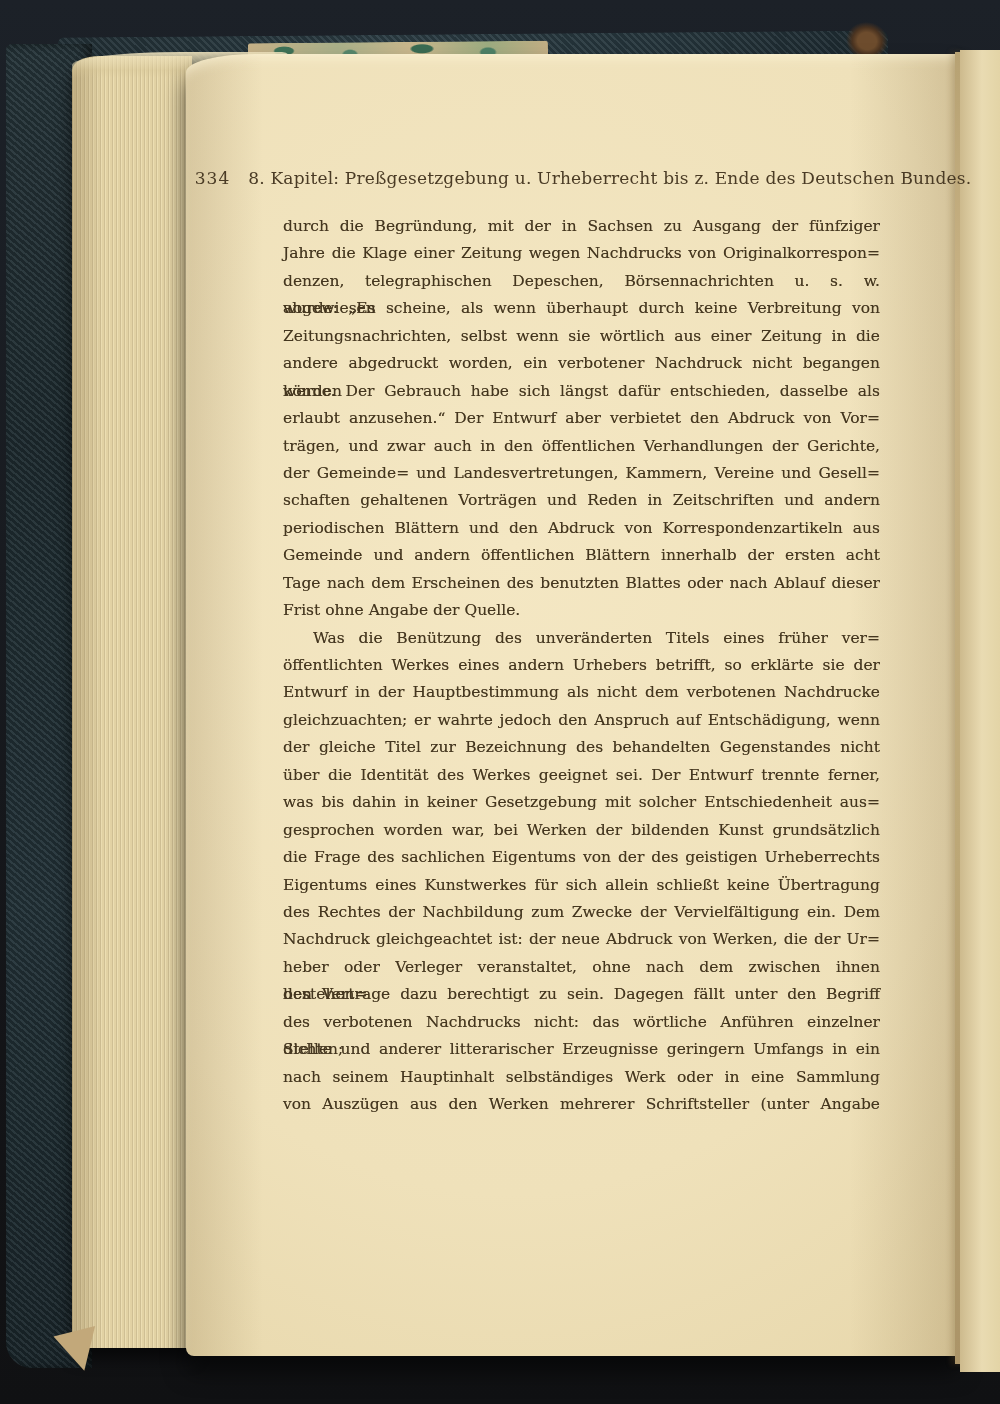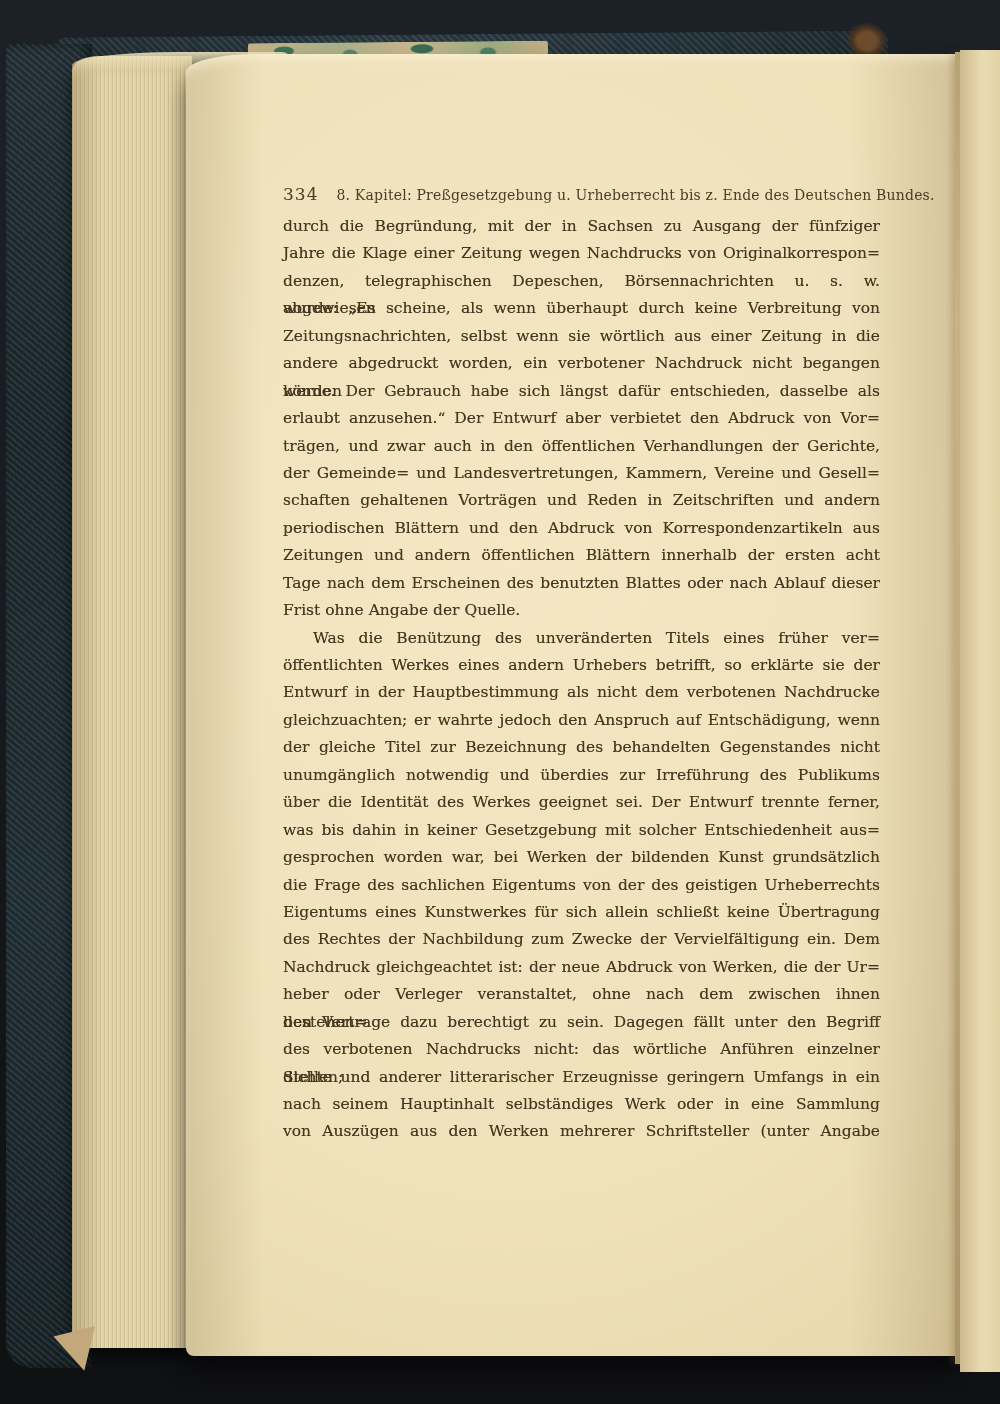--- a/index.html
+++ b/index.html
@@ -87,25 +87,25 @@
     position:absolute;left:955px;top:52px;width:5px;height:1312px;
     background:linear-gradient(180deg,#b7a273,#c9b385 20%,#bda877 60%,#ab9468);
     box-shadow:-3px 0 6px rgba(120,95,50,0.35), 2px 0 5px rgba(120,95,50,0.3);
   }
   .facing-page{
     position:absolute;left:960px;top:50px;width:40px;height:1322px;
     background:linear-gradient(90deg,#cdba8d,#e9dbb2 55%,#e3d4a6);
   }
   
   .page-header{
-    position:absolute;left:283px;top:184px;width:600px;
-    display:flex;align-items:baseline;color:#4a3b25;
+    position:absolute;left:283px;top:168px;width:600px;
+    display:flex;align-items:baseline;color:#4a3b25;justify-content:center;
   }
   .page-num{font-size:17px;letter-spacing:1px;}
-  .chap-title{font-size:14px;margin-left:18px;letter-spacing:0.2px;white-space:nowrap;}
+  .chap-title{font-size:17px;margin-left:18px;letter-spacing:0.2px;white-space:nowrap;}
   .text-block{
     position:absolute;left:283px;top:213px;width:597px;color:#44361f;
     font-size:15.5px;
   }
   .line{
     height:27.45px;line-height:27.45px;
     text-align:justify;text-align-last:justify;
     white-space:normal;overflow:visible;
     text-shadow:0 0 0.5px rgba(70,55,30,0.55);
   }
@@ -141,29 +141,28 @@
     <div class="line">denzen, telegraphischen Depeschen, Börsennachrichten u. s. w. abgewiesen</div>
     <div class="line">wurde: „Es scheine, als wenn überhaupt durch keine Verbreitung von</div>
     <div class="line">Zeitungsnachrichten, selbst wenn sie wörtlich aus einer Zeitung in die</div>
     <div class="line">andere abgedruckt worden, ein verbotener Nachdruck nicht begangen werden</div>
     <div class="line">könne. Der Gebrauch habe sich längst dafür entschieden, dasselbe als</div>
     <div class="line">erlaubt anzusehen.“ Der Entwurf aber verbietet den Abdruck von Vor=</div>
     <div class="line">trägen, und zwar auch in den öffentlichen Verhandlungen der Gerichte,</div>
     <div class="line">der Gemeinde= und Landesvertretungen, Kammern, Vereine und Gesell=</div>
     <div class="line">schaften gehaltenen Vorträgen und Reden in Zeitschriften und andern</div>
     <div class="line">periodischen Blättern und den Abdruck von Korrespondenzartikeln aus</div>
-    <div class="line">Zeitungen und andern öffentlichen Blättern innerhalb der ersten acht</div>
+    <div class="line">Gemeinde und andern öffentlichen Blättern innerhalb der ersten acht</div>
     <div class="line">Tage nach dem Erscheinen des benutzten Blattes oder nach Ablauf dieser</div>
     <div class="line short">Frist ohne Angabe der Quelle.</div>
     <div class="line indent">Was die Benützung des unveränderten Titels eines früher ver=</div>
     <div class="line">öffentlichten Werkes eines andern Urhebers betrifft, so erklärte sie der</div>
     <div class="line">Entwurf in der Hauptbestimmung als nicht dem verbotenen Nachdrucke</div>
     <div class="line">gleichzuachten; er wahrte jedoch den Anspruch auf Entschädigung, wenn</div>
     <div class="line">der gleiche Titel zur Bezeichnung des behandelten Gegenstandes nicht</div>
-    <div class="line">unumgänglich notwendig und überdies zur Irreführung des Publikums</div>
     <div class="line">über die Identität des Werkes geeignet sei. Der Entwurf trennte ferner,</div>
     <div class="line">was bis dahin in keiner Gesetzgebung mit solcher Entschiedenheit aus=</div>
     <div class="line">gesprochen worden war, bei Werken der bildenden Kunst grundsätzlich</div>
     <div class="line">die Frage des sachlichen Eigentums von der des geistigen Urheberrechts</div>
     <div class="line">Eigentums eines Kunstwerkes für sich allein schließt keine Übertragung</div>
     <div class="line">des Rechtes der Nachbildung zum Zwecke der Vervielfältigung ein. Dem</div>
     <div class="line">Nachdruck gleichgeachtet ist: der neue Abdruck von Werken, die der Ur=</div>
     <div class="line">heber oder Verleger veranstaltet, ohne nach dem zwischen ihnen bestehen=</div>
     <div class="line">den Vertrage dazu berechtigt zu sein. Dagegen fällt unter den Begriff</div>
     <div class="line">des verbotenen Nachdrucks nicht: das wörtliche Anführen einzelner Stellen;</div>

